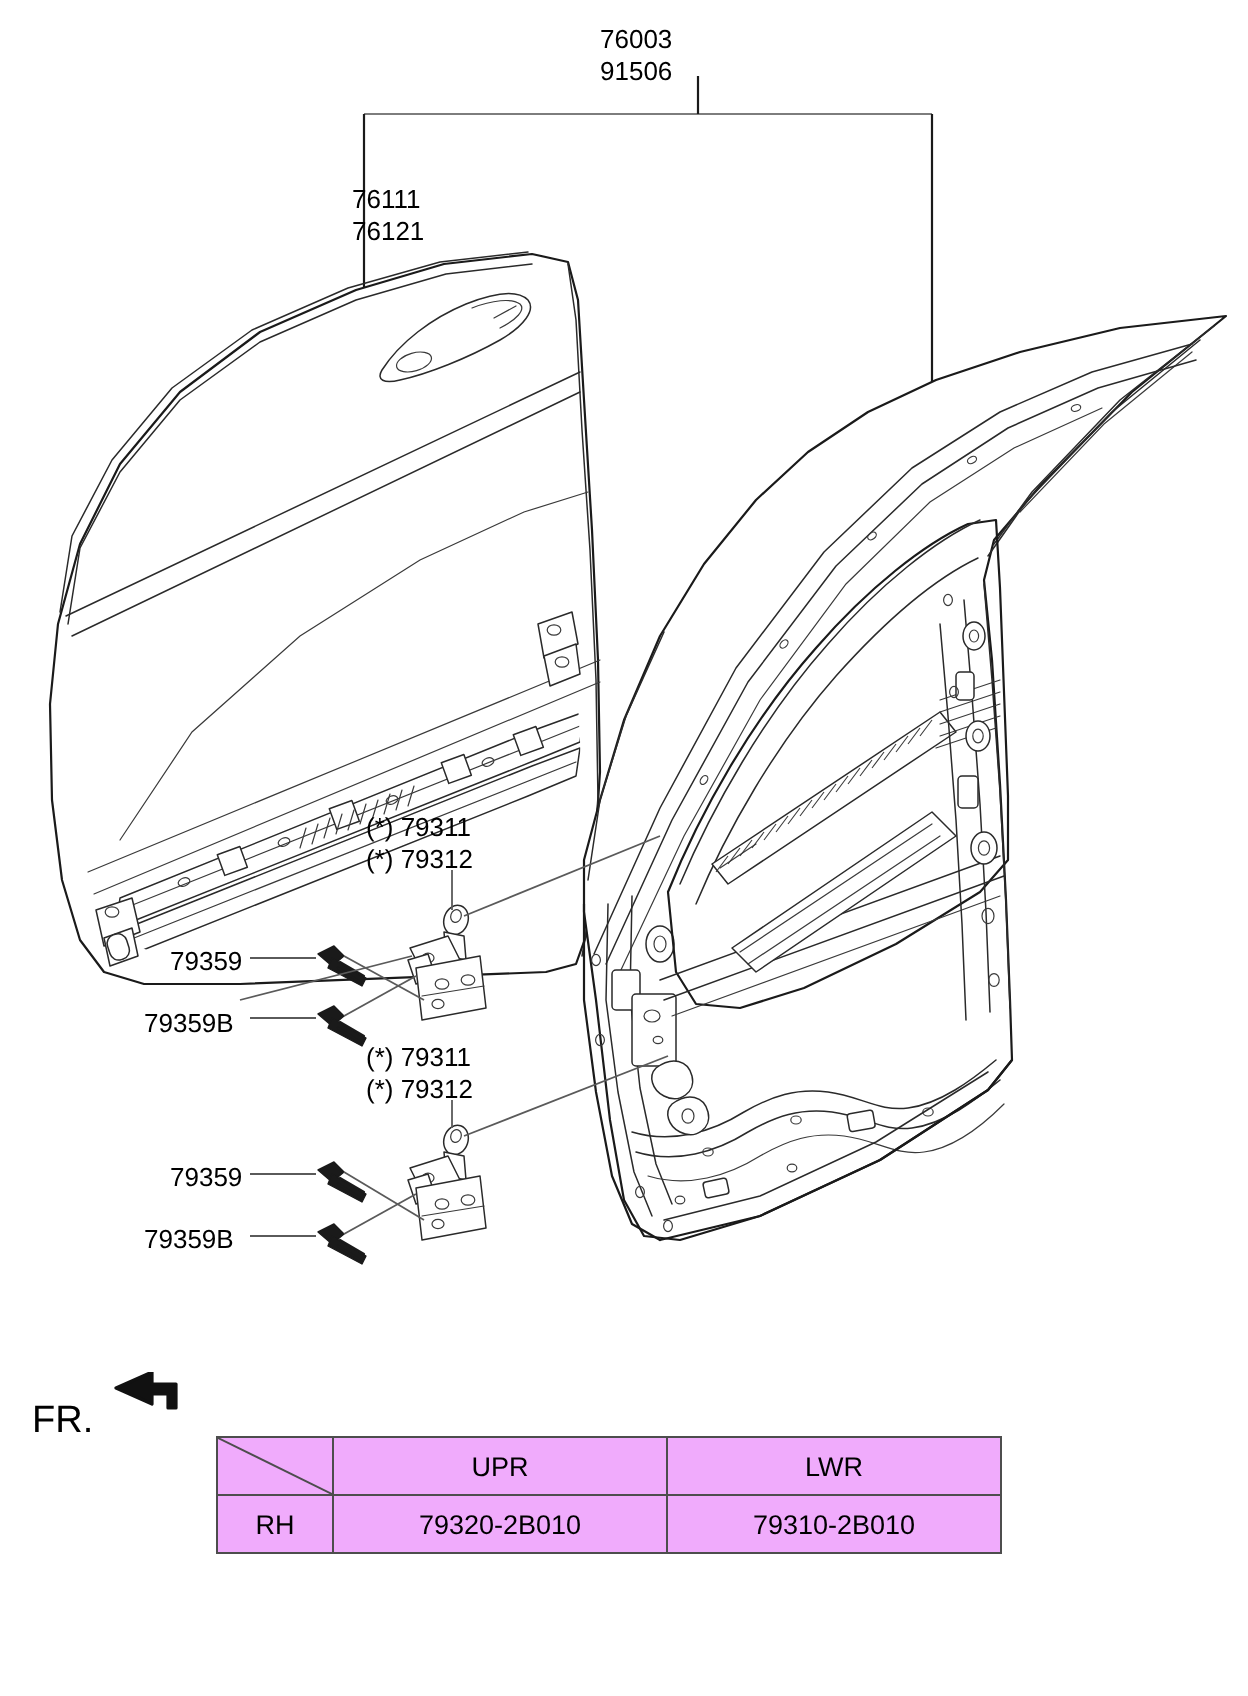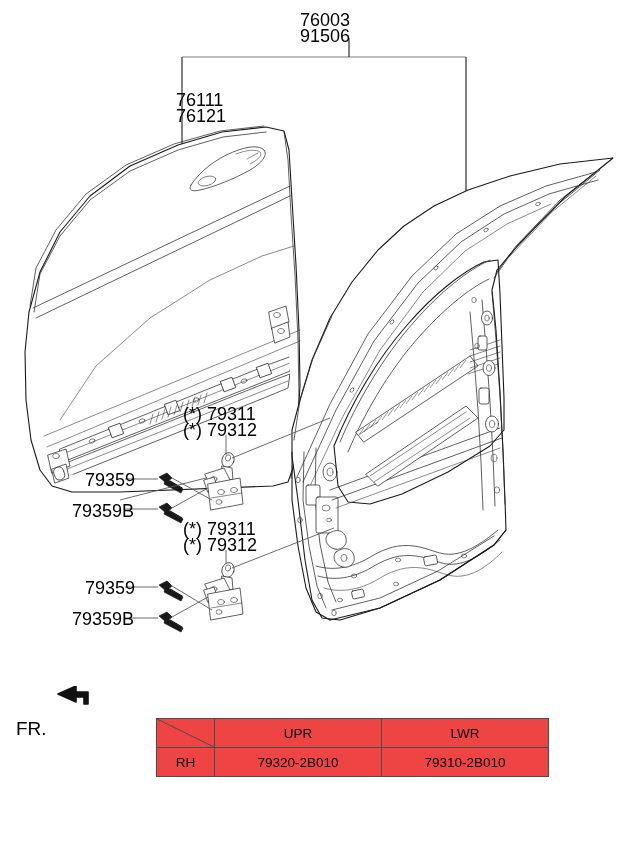--- a/index.html
+++ b/index.html
@@ -25,21 +25,21 @@
   svg.figure {
     position: absolute;
     left: 0; top: 0;
     width: 624px;
     height: 848px;
     display: block;
   }
   .lbl {
     position: absolute;
     font-family: "Liberation Sans", sans-serif;
-    font-size: 18px;
+    font-size: 13px;
     line-height: 15px;
     color: #000;
     white-space: pre;
     letter-spacing: 0px;
   }
   .lbl.n2 { line-height: 16px; }
 
   
   #hinge-table-wrap {
     position: absolute;
@@ -51,22 +51,21 @@
     font-family: "Liberation Sans", sans-serif;
     font-size: 13.5px;
     color: #000;
     margin: 0 0 8px 1px;
     white-space: pre;
   }
   table.hinge {
     border-collapse: collapse;
     table-layout: fixed;
     width: 392px;
-    background: #ef4444;
-    margin-left: 48px;
+    background: #f0abfc;
   }
   table.hinge td, table.hinge th {
     border: 1px solid #4d4d4d;
     height: 28px;
     text-align: center;
     vertical-align: middle;
     font-family: "Liberation Sans", sans-serif;
     font-size: 13.5px;
     font-weight: normal;
     color: #000;
@@ -88,21 +87,21 @@
   #fr-marker {
     position: absolute;
     left: 16px;
     top: 686px;
     width: 74px;
     height: 42px;
   }
   #fr-text {
     position: absolute;
     left: 0px;
-    top: 32px;
+    top: 14px;
     font-family: "Liberation Sans", sans-serif;
     font-size: 19px;
     font-weight: normal;
     color: #000;
     letter-spacing: 0px;
   }
   #fr-arrow {
     position: absolute;
     left: 38px;
     top: 0px;

